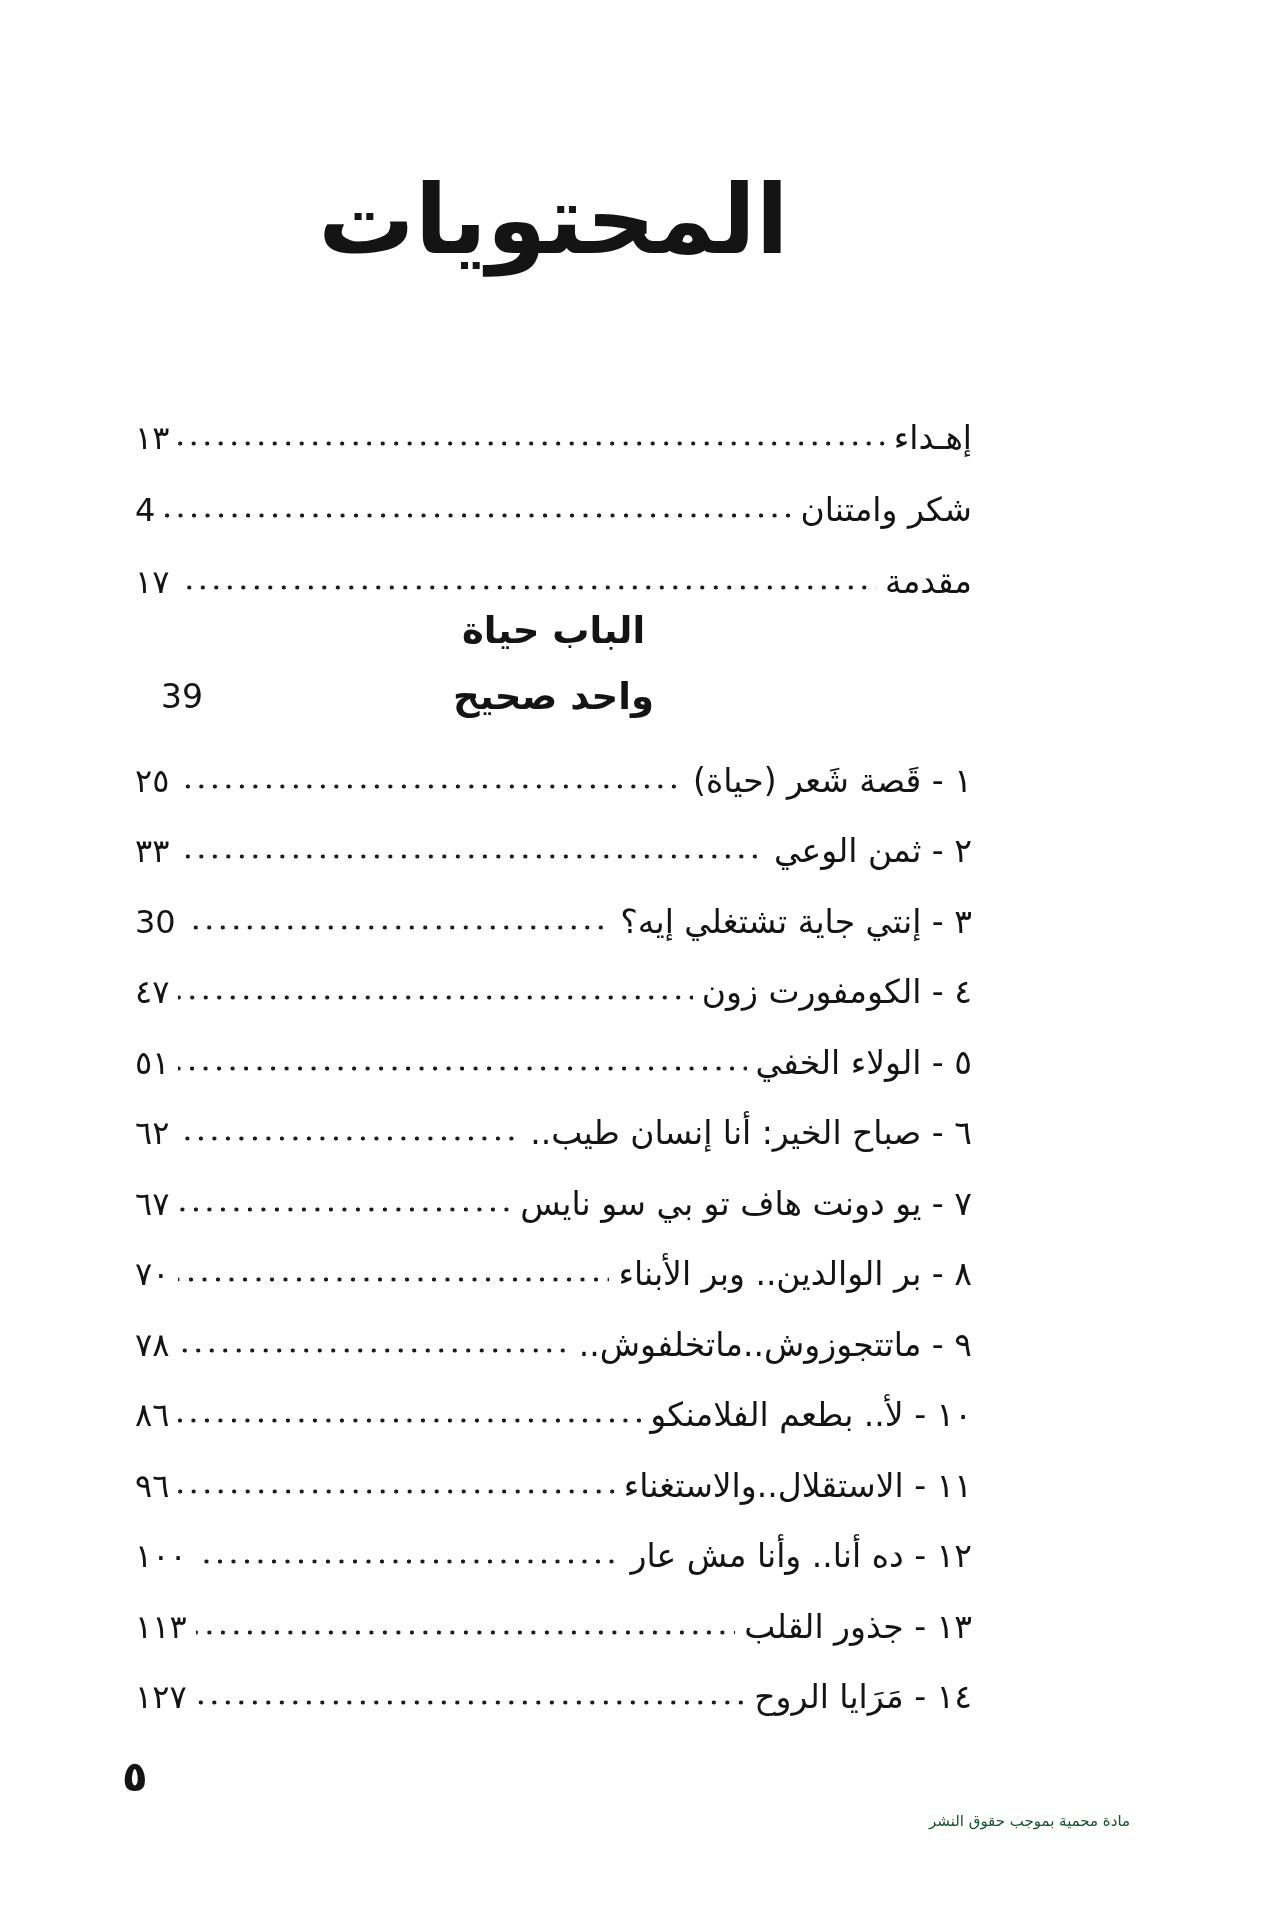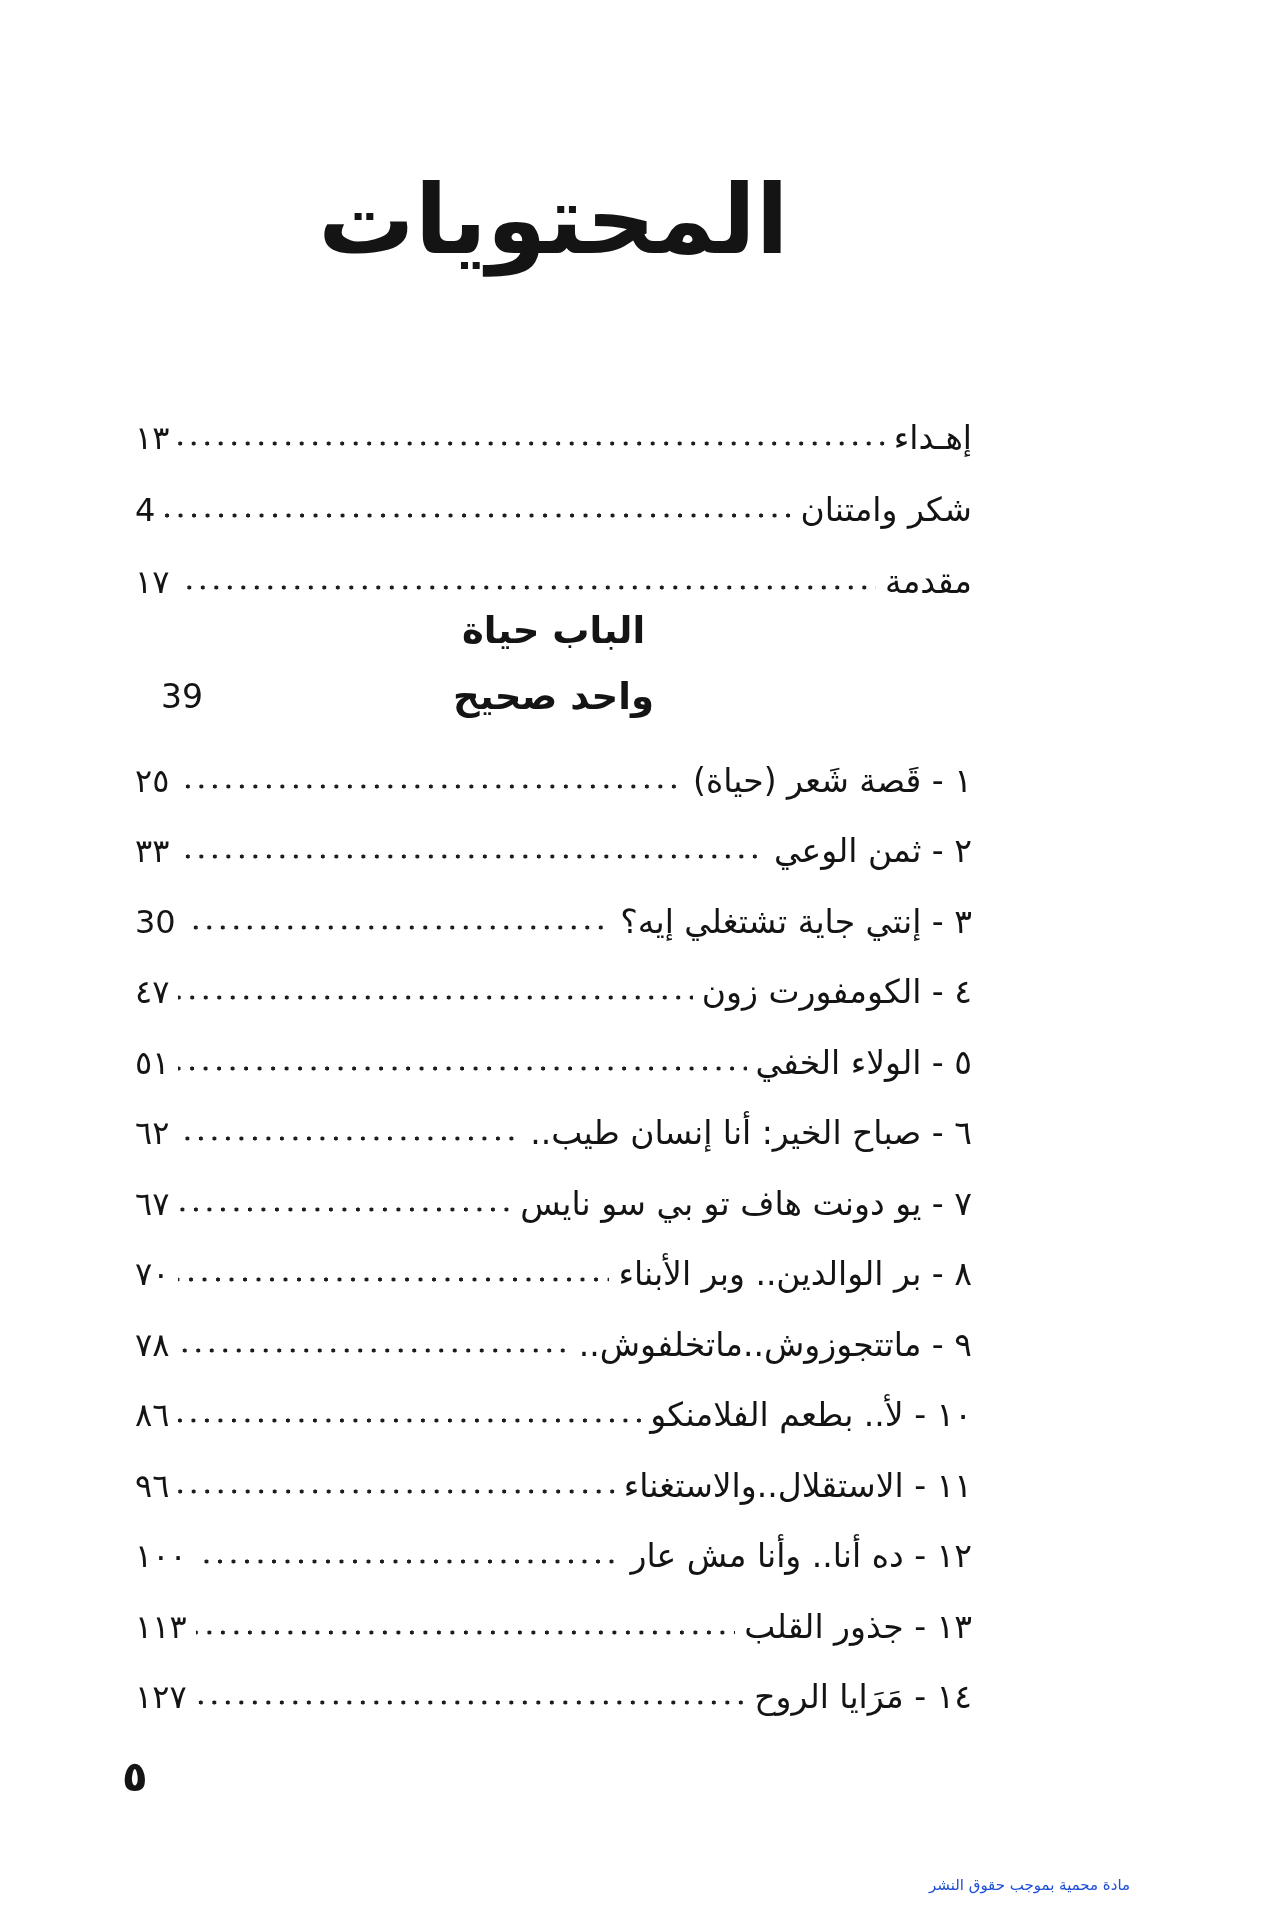--- a/index.html
+++ b/index.html
@@ -110,23 +110,23 @@
   .page-number {
     position: absolute;
     left: 122px;
     top: 1752px;
     font-size: 42px;
     font-weight: bold;
   }
   .copyright {
     position: absolute;
     right: 14px;
-    top: 1876px;
+    top: 1812px;
     font-size: 15px;
-    color: #1d4ed8;
+    color: #14532d;
     direction: rtl;
   }
 </style>
 </head>
 <body>
 
 <div class="page">
   <div class="content">
 
     <div class="doc-title">المحتويات</div>

